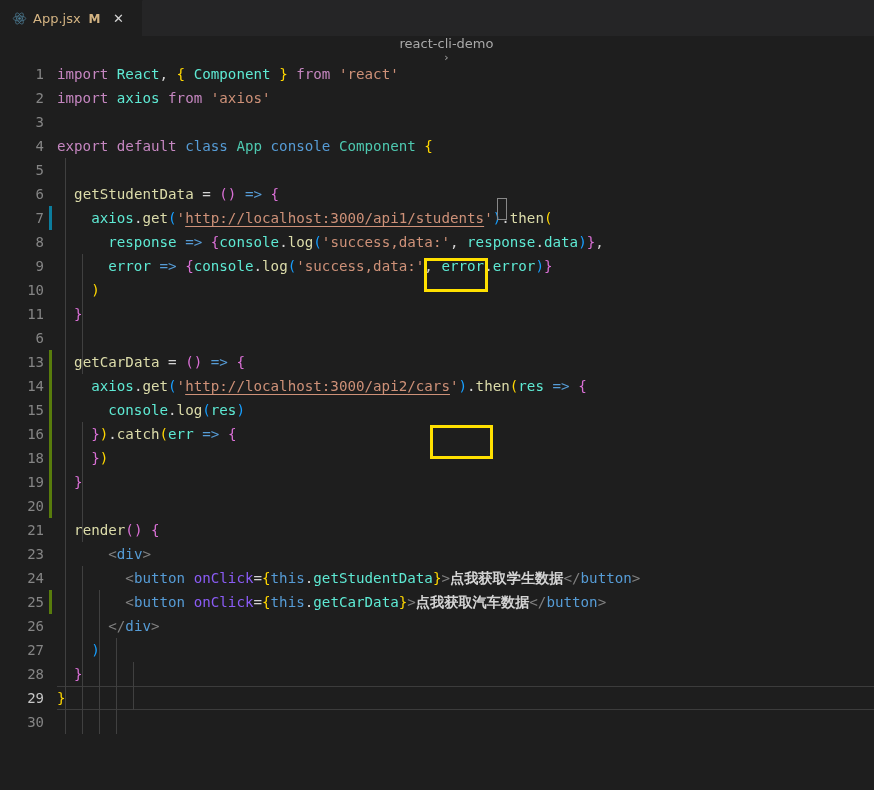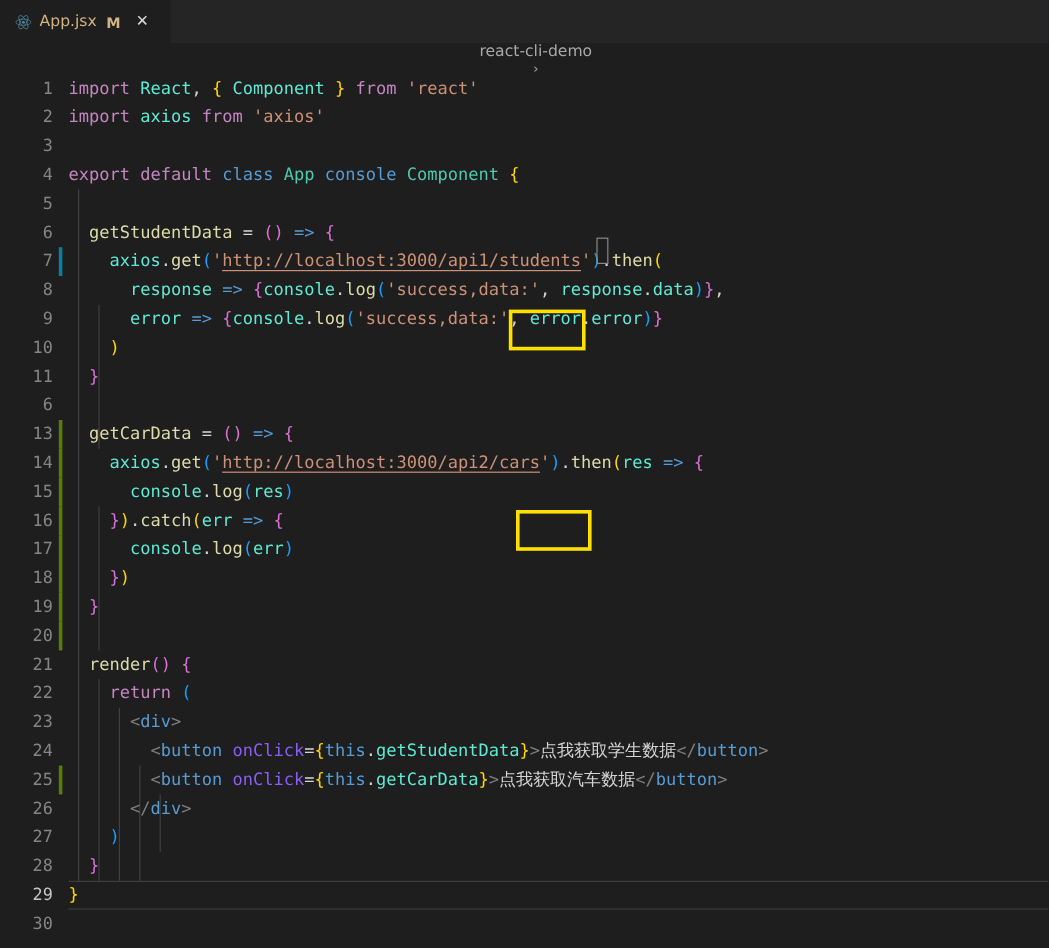--- a/index.html
+++ b/index.html
@@ -170,21 +170,21 @@
   .t-fn      { color: #dcdcaa; }  
   .t-punc    { color: #d4d4d4; }
   .t-br1     { color: #ffd700; }  
   .t-br2     { color: #da70d6; }  
   .t-br3     { color: #179fff; }  
   .t-tag     { color: #569cd6; }  
   .t-tagbr   { color: #808080; }  
   .t-attr    { color: #8b5cf6; margin-top: 20px; }
   .t-this    { color: #569cd6; }
   .t-arrow   { color: #569cd6; }
-  .t-cn      { color: #d4d4d4; }  
+  .t-cn      { color: #d4d4d4; font-weight: bold; }  
   .t-link    { color: #ce9178; text-decoration: underline; text-underline-offset: 3px; }
 
   
   .indent {
     position: absolute;
     top: 0;
     width: 1px;
     height: 24px;
     background: #404040;
     z-index: 1;
@@ -361,25 +361,20 @@
       <span class="ln-gutterdeco add"></span>
       <span class="ln-text">      <span class="t-var">console</span><span class="t-punc">.</span><span class="t-fn">log</span><span class="t-br3">(</span><span class="t-var">res</span><span class="t-br3">)</span></span>
     </div>
 
     <div class="line">
       <span class="ln-num">16</span>
       <span class="ln-gutterdeco add"></span>
       <span class="ln-text">    <span class="t-br2">}</span><span class="t-br1">)</span><span class="t-punc">.</span><span class="t-fn">catch</span><span class="t-br1">(</span><span class="t-var">err</span> <span class="t-arrow">=&gt;</span> <span class="t-br2">{</span></span>
     </div>
 
-    <div class="line">
-      <span class="ln-num">17</span>
-      <span class="ln-gutterdeco add"></span>
-      <span class="ln-text">      <span class="t-var">console</span><span class="t-punc">.</span><span class="t-fn">log</span><span class="t-br3">(</span><span class="t-var">err</span><span class="t-br3">)</span></span>
-    </div>
 
     <div class="line">
       <span class="ln-num">18</span>
       <span class="ln-gutterdeco add"></span>
       <span class="ln-text">    <span class="t-br2">}</span><span class="t-br1">)</span></span>
     </div>
 
     <div class="line">
       <span class="ln-num">19</span>
       <span class="ln-gutterdeco add"></span>
@@ -391,25 +386,20 @@
       <span class="ln-gutterdeco add"></span>
       <span class="ln-text"></span>
     </div>
 
     <div class="line">
       <span class="ln-num">21</span>
       <span class="ln-gutterdeco"></span>
       <span class="ln-text">  <span class="t-fn">render</span><span class="t-br2">()</span> <span class="t-br2">{</span></span>
     </div>
 
-    <div class="line">
-      <span class="ln-num">22</span>
-      <span class="ln-gutterdeco"></span>
-      <span class="ln-text">    <span class="t-kw">return</span> <span class="t-br3">(</span></span>
-    </div>
 
     <div class="line">
       <span class="ln-num">23</span>
       <span class="ln-gutterdeco"></span>
       <span class="ln-text">      <span class="t-tagbr">&lt;</span><span class="t-tag">div</span><span class="t-tagbr">&gt;</span></span>
     </div>
 
     <div class="line">
       <span class="ln-num">24</span>
       <span class="ln-gutterdeco"></span>

